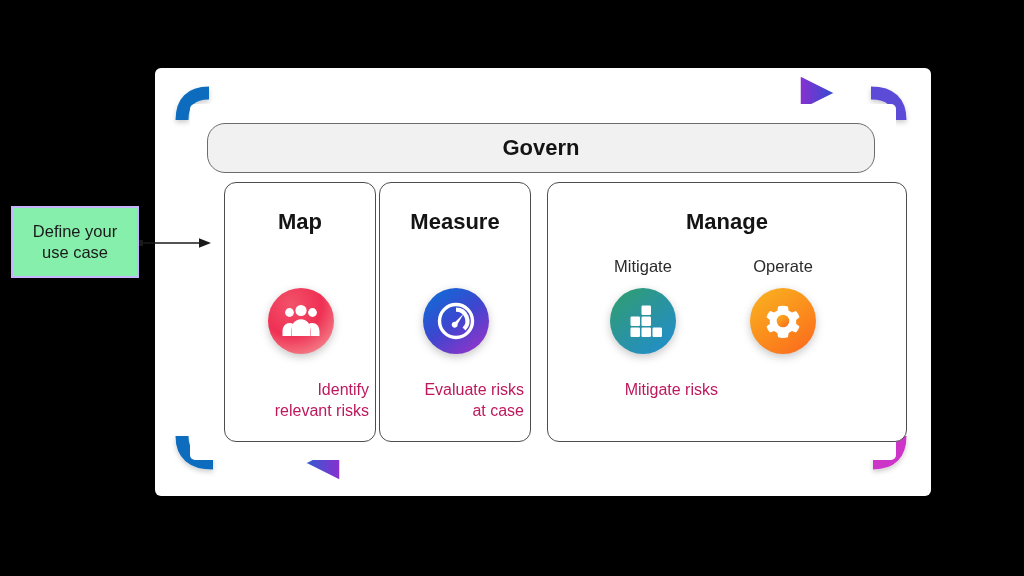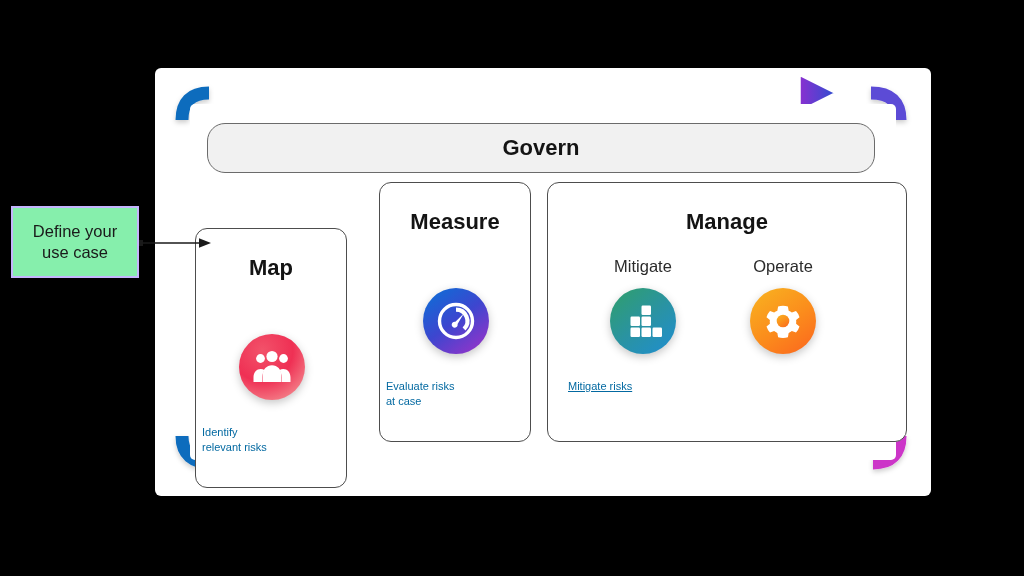--- a/index.html
+++ b/index.html
@@ -111,21 +111,21 @@
 
   .pillar {
     position: absolute;
     top: 78px;
     height: 260px;
     background: #ffffff;
     border: 1.3px solid #4d4d4d;
     border-radius: 12px;
     box-sizing: border-box;
   }
-  #pillar-map     { left: 5px;  width: 152px; margin-top: 46px; }
+  #pillar-map     { left: 34px;  width: 152px; }
   #pillar-measure { left: 189px; width: 152px; }
   #pillar-manage  { left: 357px; width: 360px; }
 
   .pillar-title {
     position: absolute;
     left: 0;
     right: 0;
     top: 26px;
     text-align: center;
     font-size: 22px;
@@ -155,27 +155,27 @@
     justify-content: center;
   }
   
   #icon-map      { left: 43px;  top: 105px; }
   #icon-measure  { left: 43px;  top: 105px; }
   #icon-mitigate { left: 62px;  top: 105px; }
   #icon-operate  { left: 202px; top: 105px; }
 
   .caption {
     position: absolute;
-    text-align: left;
-    font-size: 11px;
+    text-align: right;
+    font-size: 16px;
     line-height: 1.32;
-    color: #0369a1;
+    color: #be185d;
   }
   .cap-narrow { left: 6px; width: 138px; top: 196px; }
-  #cap-mitigate { left: 20px; width: 150px; top: 196px; text-decoration: underline; }
+  #cap-mitigate { left: 20px; width: 150px; top: 196px; }
   #cap-operate  { left: 158px; width: 154px; top: 188px; }
 
   svg { display: block; }
 </style>
 </head>
 <body>
 
 <div id="usecase-box">
   <span>
     <span>Define your</span><br>

